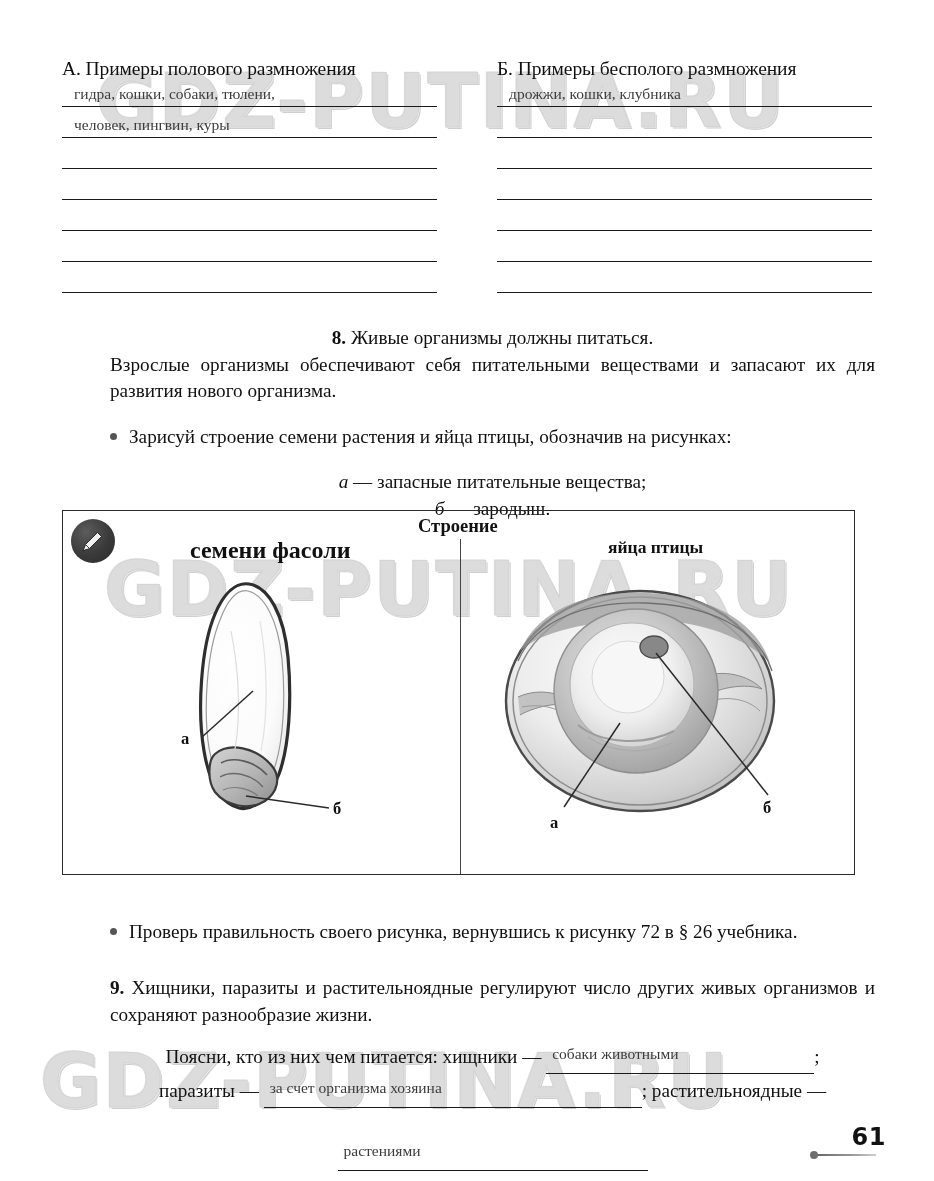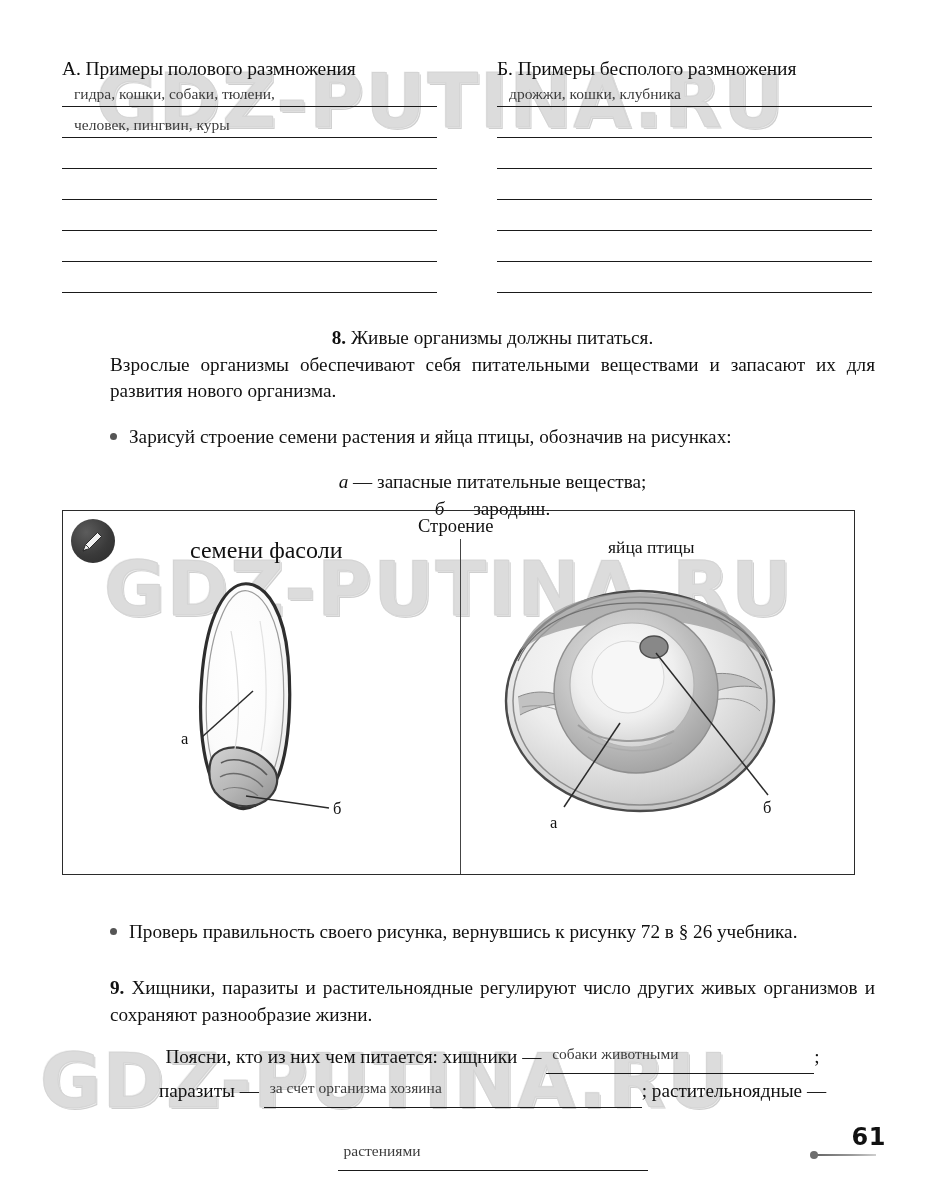--- a/index.html
+++ b/index.html
@@ -116,20 +116,21 @@
   .figbox {
     position: absolute;
     left: 62px;
     top: 510px;
     width: 793px;
     height: 365px;
     border: 1.4px solid #2b2b2b;
     box-sizing: border-box;
     background: transparent;
     z-index: 11;
+    font-weight: bold;
   }
   .figbox .divider {
     position: absolute;
     left: 397px;
     top: 28px;
     bottom: 0;
     width: 1.2px;
     background: #444;
   }
   .pencil-badge {

